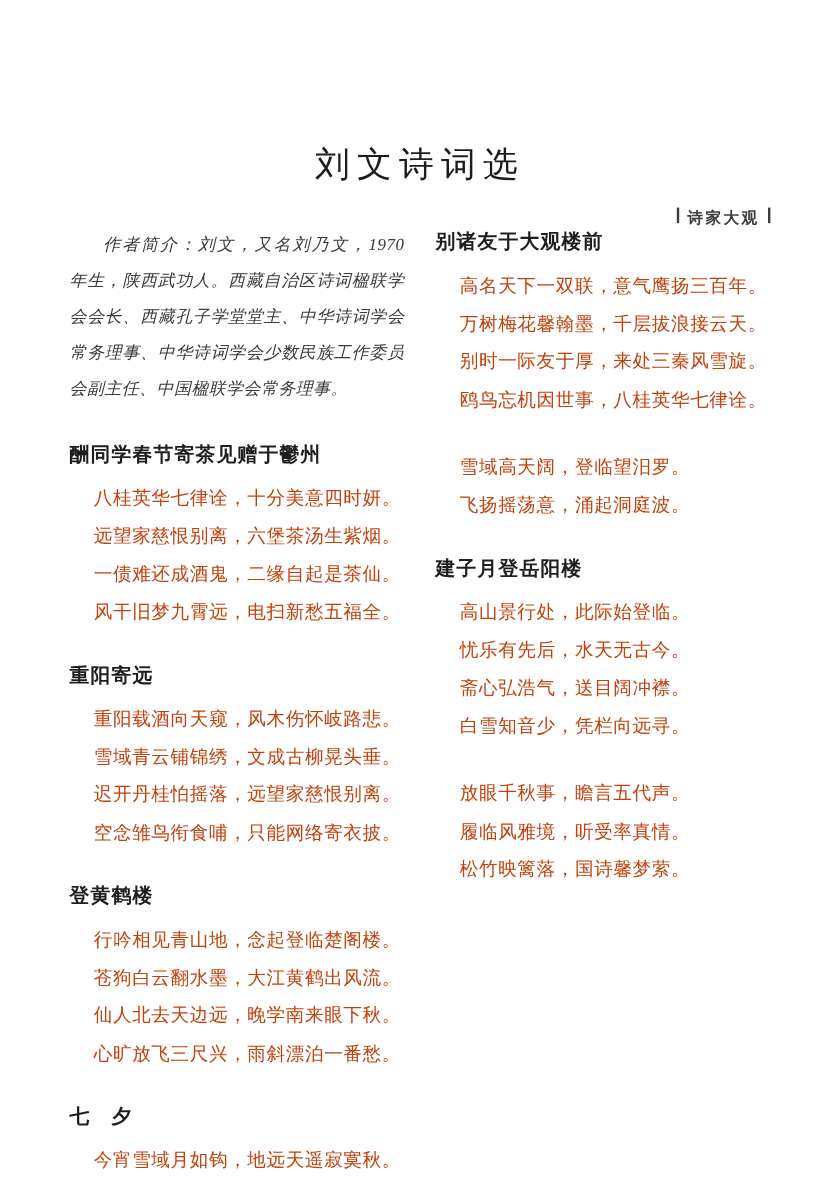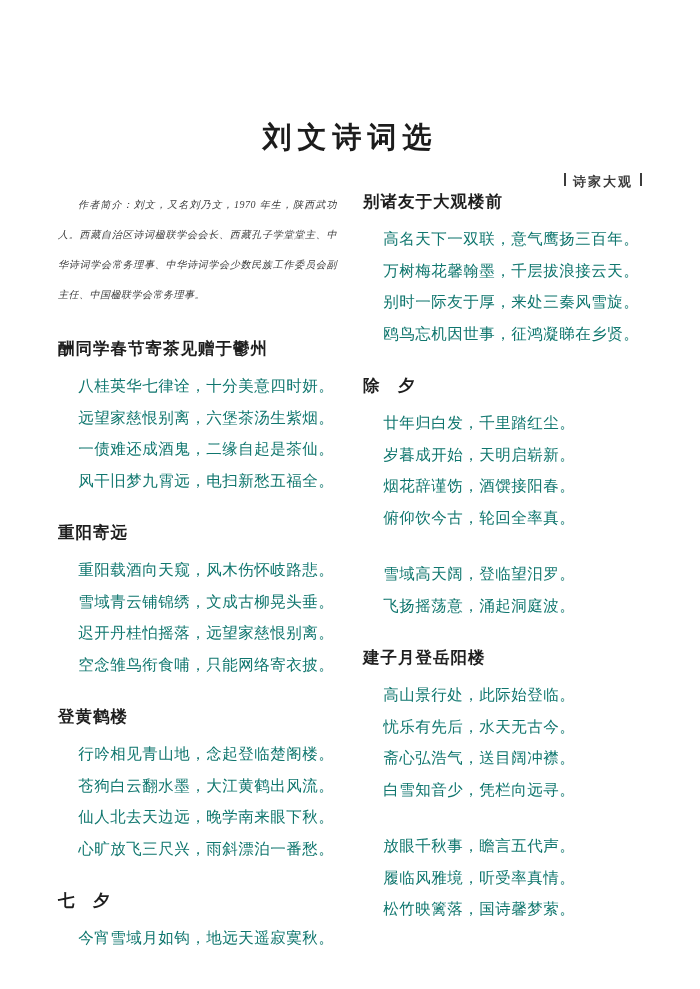--- a/index.html
+++ b/index.html
@@ -19,50 +19,50 @@
     display:flex; align-items:flex-start; gap:7px;
     font-family:"Liberation Sans","DejaVu Sans",sans-serif;
     font-weight:bold; font-size:13px; color:#3c3c3c; letter-spacing:2px;
   }
   .vbar { width:2px; height:13px; background:#3c3c3c; }
 
   
   .main-title {
     margin-top:118px;
     text-align:center;
-    font-size:29px; font-weight:bold; color:#1c1c1c;
+    font-size:29px; font-weight:normal; color:#1c1c1c;
     letter-spacing:6px;
   }
 
   
   .content {
     display:flex; gap:26px;
     padding:0 58px;
     margin-top:32px;
   }
   .col { flex:1; min-width:0; }
 
   
   .intro {
-    font-size:10px; line-height:30px; color:#3a3a3a;
+    font-size:14px; line-height:30px; color:#3a3a3a;
     text-align:justify; text-indent:2em;
     font-style:italic;
     letter-spacing:0.5px;
   }
 
   
   .poem { margin-bottom:25px; }
   .col-left .poem:first-of-type { margin-top:27px; }
   .poem-title {
     font-size:16.5px; font-weight:bold; color:#1e1e1e;
     text-align:left; letter-spacing:1px;
     margin-bottom:9px; line-height:24px;
   }
   .poem-line {
-    font-size:15.5px; color:#0f766e;
+    font-size:15.5px; color:#c2410c;
     line-height:31.5px; letter-spacing:0.5px;
     padding-left:1.3em;
     white-space:nowrap;
   }
 </style>
 </head>
 <body>
 
 <div class="page">
 
@@ -105,28 +105,21 @@
           </div>
         </div>
     </div>
     <div class="col col-right">
       <div>
           <div class="poem">
             <h3 class="poem-title">别诸友于大观楼前</h3>
             <p class="poem-line">高名天下一双联，意气鹰扬三百年。</p>
             <p class="poem-line">万树梅花馨翰墨，千层拔浪接云天。</p>
             <p class="poem-line">别时一际友于厚，来处三秦风雪旋。</p>
-            <p class="poem-line">鸥鸟忘机因世事，征鸿凝睇在乡贤。</p>
-          </div>
-          <div class="poem">
-            <h3 class="poem-title">除　夕</h3>
-            <p class="poem-line">廿年归白发，千里踏红尘。</p>
-            <p class="poem-line">岁暮成开始，天明启崭新。</p>
-            <p class="poem-line">烟花辞谨饬，酒馔接阳春。</p>
-            <p class="poem-line">俯仰饮今古，轮回全率真。</p>
+            <p class="poem-line">鸥鸟忘机因世事，八桂英华七律诠。</p>
           </div>
           <div class="poem">
             <p class="poem-line">雪域高天阔，登临望汨罗。</p>
             <p class="poem-line">飞扬摇荡意，涌起洞庭波。</p>
           </div>
           <div class="poem">
             <h3 class="poem-title">建子月登岳阳楼</h3>
             <p class="poem-line">高山景行处，此际始登临。</p>
             <p class="poem-line">忧乐有先后，水天无古今。</p>
             <p class="poem-line">斋心弘浩气，送目阔冲襟。</p>

